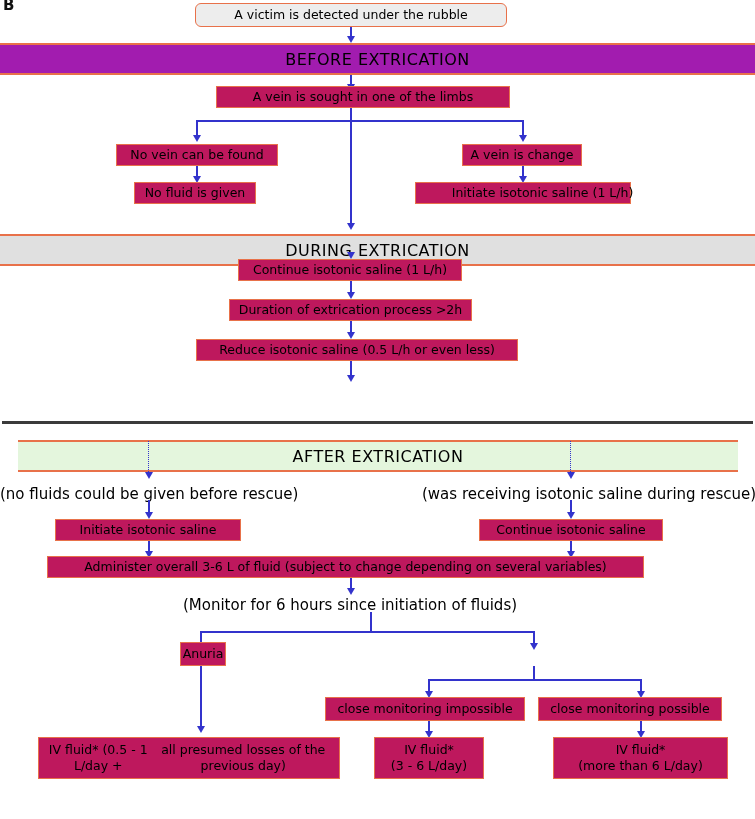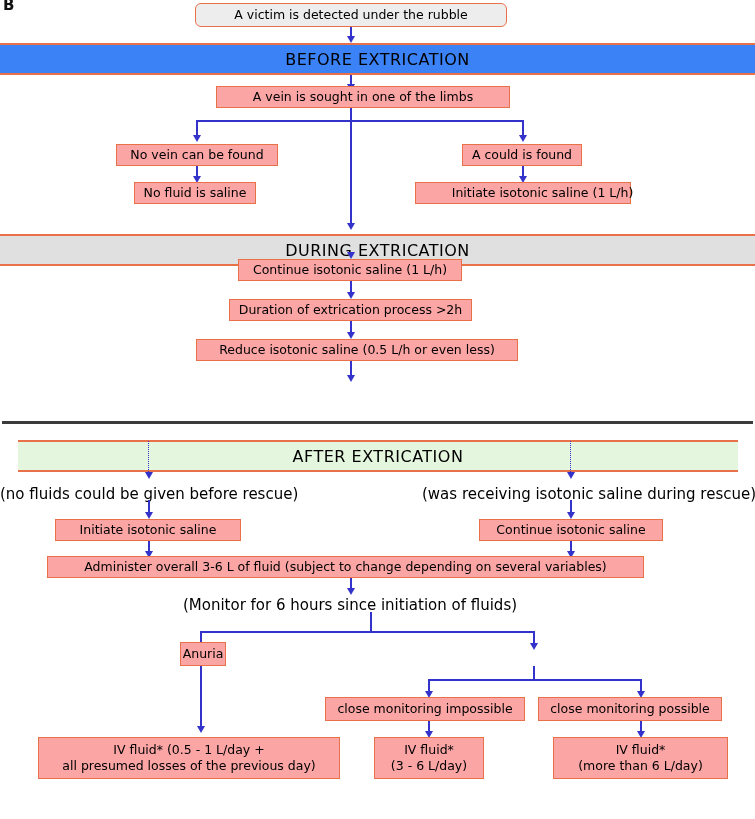--- a/index.html
+++ b/index.html
@@ -13,36 +13,36 @@
   
   .panel-letter{
     position:absolute;left:3px;top:-4px;
     font-family:"DejaVu Sans","Liberation Sans",sans-serif;
     font-weight:bold;font-size:15px;color:#111;letter-spacing:-3px;
   }
 
   
   .box{
     position:absolute;box-sizing:border-box;
-    border:1px solid #e8714a;background:#fca5a5;
+    border:1px solid #e8714a;background:#be185d;
     color:#000;font-size:12.5px;line-height:1.15;
     display:flex;align-items:center;justify-content:center;
     text-align:center;white-space:nowrap;padding:0 5px;
   }
   .box.gray{background:#ededed;border-radius:6px;}
   .box.multi{white-space:normal;line-height:1.25;}
 
   
   .band{
     position:absolute;box-sizing:border-box;
     border-top:2px solid #e8714a;border-bottom:2px solid #e8714a;
     display:flex;align-items:center;justify-content:center;
     font-size:16px;letter-spacing:.5px;color:#000;
   }
-  .band.before{background:#3b82f6;}
+  .band.before{background:#a21caf;}
   .band.during{background:#e0e0e0;}
   .band.after{background:#e4f6dd;}
 
   
   .plain{
     position:absolute;font-size:15px;color:#000;
     white-space:nowrap;text-align:center;
   }
 
   
@@ -83,23 +83,23 @@
   <div class="hline" style="left:350px;top:120px;width:174px;"></div>
   <div class="vline" style="left:196px;top:120px;height:17px;"></div>
   <div class="vline" style="left:522.4px;top:120px;height:17px;"></div>
   <div class="arrow" style="left:193px;top:135px;"></div>
   <div class="arrow" style="left:519px;top:135px;"></div>
 
   <div class="box" style="left:116px;top:144px;width:162px;height:22px;">No vein can be found</div>
   <div class="vline" style="left:196px;top:166px;height:12px;"></div>
   <div class="arrow" style="left:193px;top:176px;"></div>
 
-  <div class="box" style="left:134px;top:182px;width:122px;height:22px;">No fluid is saline</div>
-
-  <div class="box" style="left:462px;top:144px;width:120px;height:22px;">A could is found</div>
+  <div class="box" style="left:134px;top:182px;width:122px;height:22px;">No fluid is given</div>
+
+  <div class="box" style="left:462px;top:144px;width:120px;height:22px;">A vein is change</div>
   <div class="vline" style="left:522.4px;top:166px;height:12px;"></div>
   <div class="arrow" style="left:519px;top:176px;"></div>
 
   <div class="box" style="left:415px;top:182px;width:216px;height:22px;padding-left:44px;">Initiate isotonic saline (1 L/h)</div>
 
   <div class="band during" style="left:0px;top:234px;width:755px;height:32px;">DURING  EXTRICATION</div>
 
   <div class="vline" style="left:350.2px;top:266px;height:9px;"></div>
   <div class="arrow" style="left:347px;top:252px;"></div>
   <div class="arrow" style="left:347px;top:273px;"></div>
@@ -173,21 +173,21 @@
 
   <div class="box" style="left:325px;top:697px;width:200px;height:24px;">close monitoring impossible</div>
 
   <div class="box" style="left:538px;top:697px;width:184px;height:24px;">close monitoring possible</div>
 
   <div class="vline" style="left:428px;top:721px;height:12px;"></div>
   <div class="vline" style="left:640.4px;top:721px;height:12px;"></div>
   <div class="arrow" style="left:425px;top:731px;"></div>
   <div class="arrow" style="left:637px;top:731px;"></div>
 
-  <div class="box multi" style="left:38px;top:737px;width:302px;height:42px;flex-direction:column;">
+  <div class="box multi" style="left:38px;top:737px;width:302px;height:42px;flex-direction:row;">
     <span>IV fluid* (0.5 - 1 L/day +</span>
     <span>all presumed losses of the previous day)</span>
   </div>
 
   <div class="box multi" style="left:374px;top:737px;width:110px;height:42px;flex-direction:column;">
     <span>IV fluid*</span>
     <span>(3 - 6  L/day)</span>
   </div>
 
   <div class="box multi" style="left:553px;top:737px;width:175px;height:42px;flex-direction:column;">

